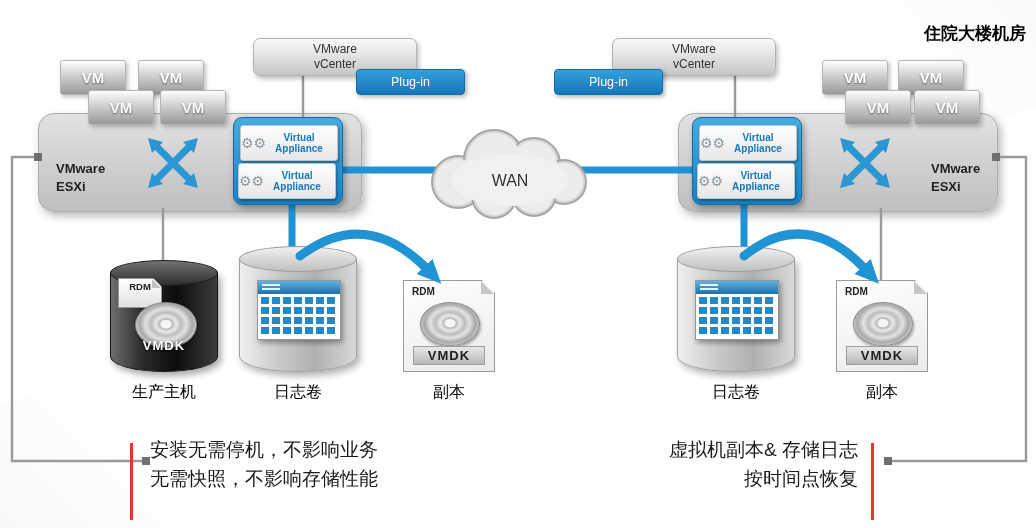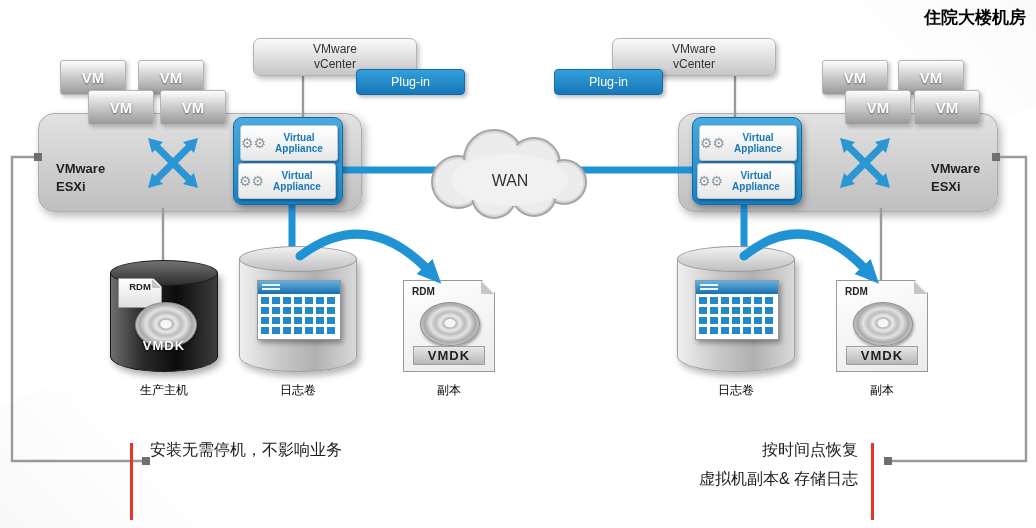--- a/index.html
+++ b/index.html
@@ -95,23 +95,23 @@
   .logwin{position:absolute;background:#fff;border:1px solid #8d99a2;box-shadow:2px 3px 5px rgba(0,0,0,.35);}
   .logbar{position:absolute;left:0;right:0;top:0;height:13px;background:linear-gradient(180deg,#63b2df,#1a6fae);}
   .logbar::before{content:"";position:absolute;left:4px;top:3px;width:18px;height:2px;background:#e8f3fa;box-shadow:0 4px 0 #e8f3fa;}
   .loggrid{
     position:absolute;left:3px;right:3px;top:16px;bottom:3px;background-color:#fff;
     background-image:
       repeating-linear-gradient(90deg,rgba(255,255,255,0) 0 8px,#fff 8px 11px),
       repeating-linear-gradient(180deg,#2489cb 0 7px,#fff 7px 10px);
   }
 
-  .storage-label{position:absolute;text-align:center;font-size:12px;font-weight:500;color:#000;z-index:3;}
-
-  .notes{position:absolute;z-index:3;font-size:16px;color:#1a1a1a;}
+  .storage-label{position:absolute;text-align:center;font-size:16px;font-weight:500;color:#000;z-index:3;}
+
+  .notes{position:absolute;z-index:3;font-size:19px;color:#1a1a1a;}
   .notes .note-line{margin-bottom:10px;line-height:19px;}
   .redline{position:absolute;width:3px;background:#e8352a;z-index:3;}
 </style>
 </head>
 <body>
 
 <div id="canvas">
 
   <div class="swoosh" style="left:-120px;bottom:-140px;width:520px;height:300px;background:linear-gradient(60deg,rgba(190,190,190,.22),rgba(255,255,255,0) 60%);transform:rotate(-14deg);"></div>
   <div class="swoosh" style="right:-140px;top:-160px;width:560px;height:300px;background:linear-gradient(240deg,rgba(195,195,195,.20),rgba(255,255,255,0) 60%);transform:rotate(-12deg);"></div>
@@ -144,21 +144,21 @@
       <rect x="992" y="153" width="8" height="8"></rect>
       <rect x="884" y="457" width="8" height="8"></rect>
     </g>
     <g stroke="#1f93d4" fill="none">
       <path d="M341,170 H692" stroke-width="7"></path>
       <path d="M292,198 V260" stroke-width="7"></path>
       <path d="M744,198 V260" stroke-width="7"></path>
     </g>
   </svg>
 
-  <div class="site-title abs" style="right:10px;top:6px;">住院大楼机房</div>
+  <div class="site-title abs" style="right:10px;top:22px;">住院大楼机房</div>
 
   <div class="vmbox abs comp" style="left:60px;top:60px;">
       <span>VM</span>
     </div>
   <div class="vmbox abs comp" style="left:138px;top:60px;">
       <span>VM</span>
     </div>
   <div class="vmbox abs comp" style="left:88px;top:90px;">
       <span>VM</span>
     </div>
@@ -327,26 +327,27 @@
 
   <div class="storage-label" style="left:104px;top:382px;width:120px;">生产主机</div>
   <div class="storage-label" style="left:239px;top:382px;width:118px;">日志卷</div>
   <div class="storage-label" style="left:403px;top:382px;width:92px;">副本</div>
   <div class="storage-label" style="left:677px;top:382px;width:118px;">日志卷</div>
   <div class="storage-label" style="left:836px;top:382px;width:92px;">副本</div>
 
   <div class="redline" style="left:130px;top:443px;height:77px;"></div>
   <div class="notes" style="left:150px;top:440px;">
     <div class="note-line">安装无需停机，不影响业务</div>
+    <div class="note-line">无需快照，不影响存储性能</div>
   </div>
 
   <div class="redline" style="left:871px;top:443px;height:77px;"></div>
   <div class="notes" style="left:556px;top:440px;width:302px;text-align:right;">
+    <div class="note-line">虚拟机副本&amp; 存储日志</div>
     <div class="note-line">按时间点恢复</div>
-    <div class="note-line">虚拟机副本&amp; 存储日志</div>
   </div>
 
   <svg id="arrows" width="1036" height="528" viewBox="0 0 1036 528">
     <defs>
       <marker id="arrowhead" markerUnits="userSpaceOnUse" markerWidth="26" markerHeight="26" refX="5" refY="13" orient="auto">
         <path d="M0,2 L24,13 L0,24 Z" fill="#1f93d4"></path>
       </marker>
     </defs>
     <path d="M300,256 Q366,206 428,270" stroke="#1f93d4" stroke-width="9" fill="none" stroke-linecap="round" marker-end="url(#arrowhead)"></path>
     <path d="M744,256 Q806,206 866,270" stroke="#1f93d4" stroke-width="9" fill="none" stroke-linecap="round" marker-end="url(#arrowhead)"></path>

